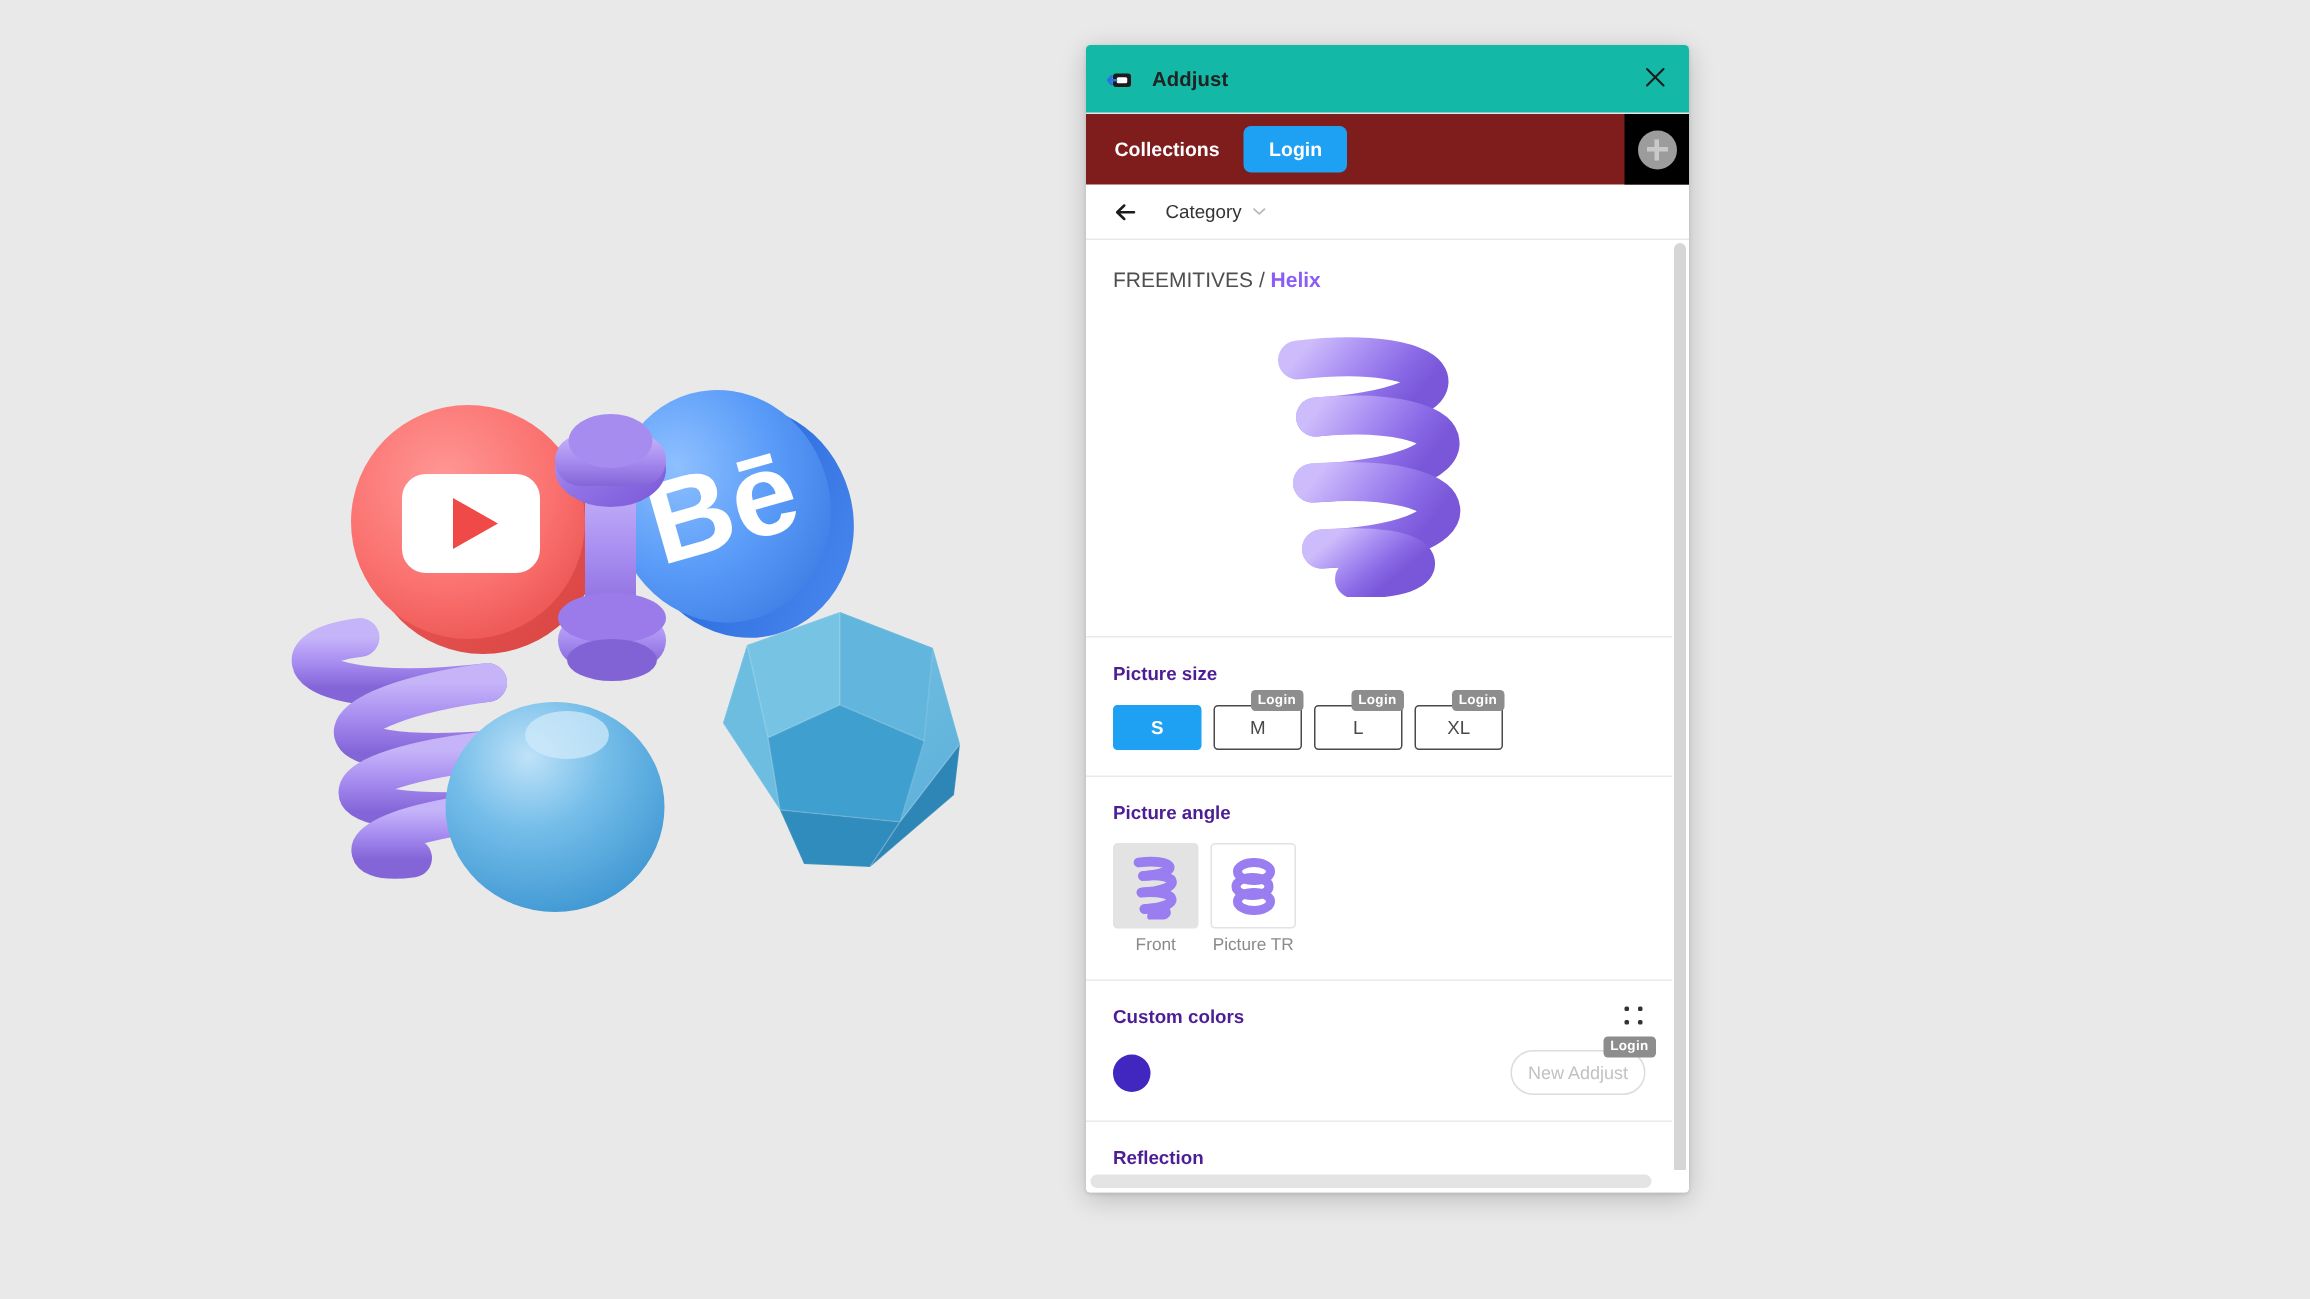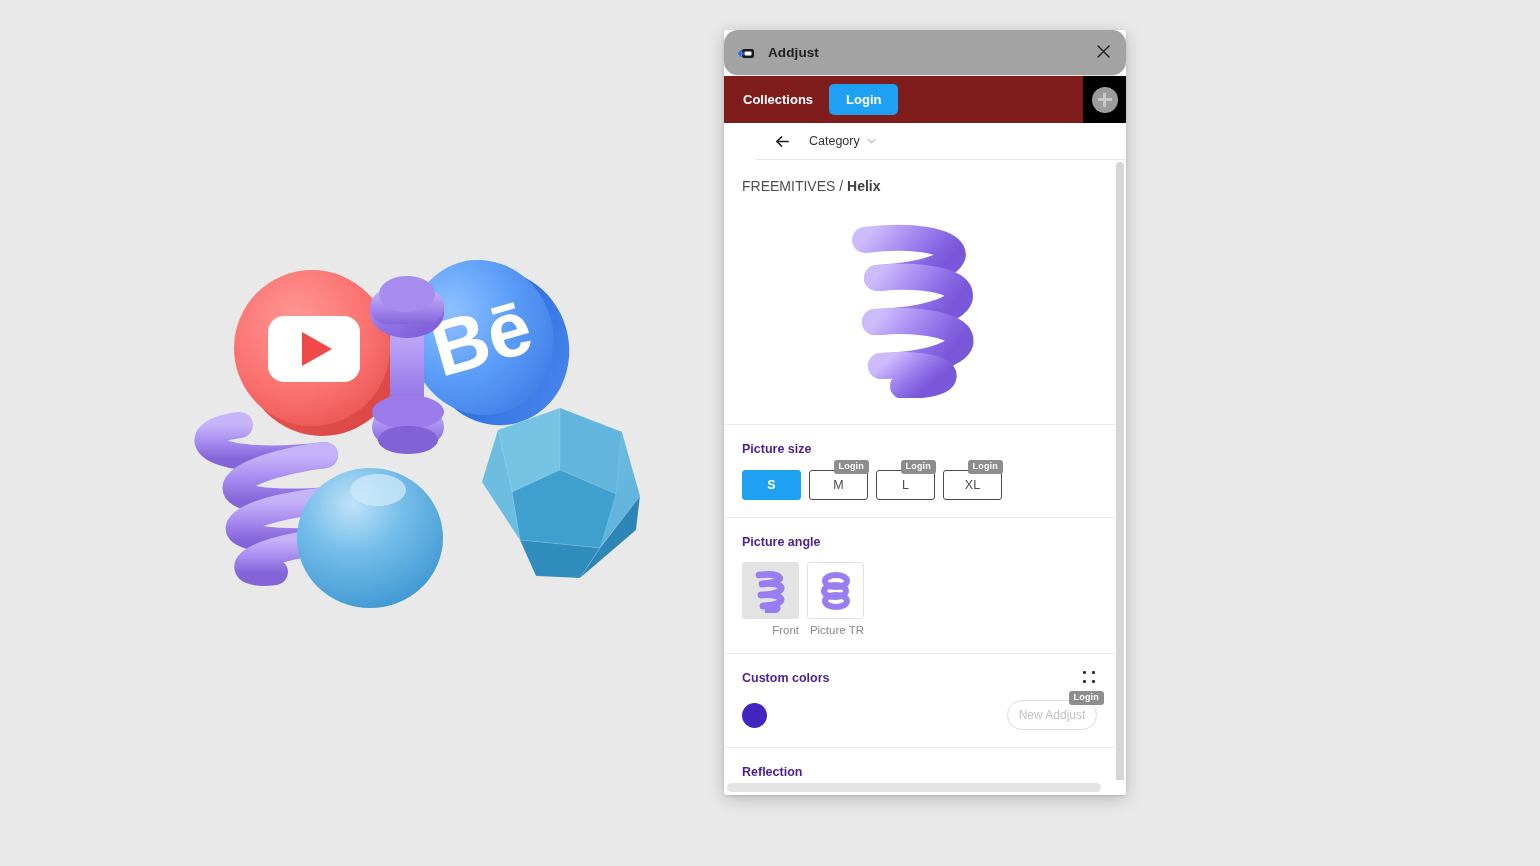--- a/index.html
+++ b/index.html
@@ -25,25 +25,24 @@
     background: #ffffff;
     border-radius: 3px;
     box-shadow: 0 4px 18px rgba(0,0,0,.20), 0 1px 3px rgba(0,0,0,.12);
     overflow: hidden;
     display: flex; flex-direction: column;
   }
 
   
   .titlebar {
     height: 46px; flex: 0 0 46px;
-    background: #a3a3a3;
+    background: #14b8a6;
     display: flex; align-items: center;
     padding: 0 6px 0 14px;
     border-bottom: 1px solid #e6e6e6;
-    border-radius: 14px;
   }
   .app-logo { width: 18px; height: 18px; flex: 0 0 18px; position: relative; margin-right: 12px; }
   .app-title { font-size: 13.5px; color: #222; font-weight: 700; letter-spacing: .1px; flex: 1; }
   .close-btn {
     width: 34px; height: 34px; border: none; background: none;
     display: flex; align-items: center; justify-content: center;
     cursor: pointer; border-radius: 3px;
   }
 
   
@@ -80,21 +79,20 @@
   .plus-circle::before { left: 50%; top: 6px; width: 3px; height: 14px; margin-left: -1.5px; }
   .plus-circle::after { top: 50%; left: 6px; height: 3px; width: 14px; margin-top: -1.5px; }
 
   
   .crumbbar {
     height: 37px; flex: 0 0 37px;
     display: flex; align-items: center;
     padding-left: 13px;
     border-bottom: 1px solid #e8e8e8;
     background: #fff;
-    margin-left: 32px;
   }
   .back-arrow { width: 26px; height: 26px; display: flex; align-items: center; justify-content: center; cursor: pointer; }
   .crumb-label {
     font-size: 12.5px; color: #333; margin-left: 14px; cursor: pointer;
   }
   .chev { margin-left: 7px; display: inline-flex; cursor: pointer; }
 
   
   .scrollarea {
     flex: 1 1 auto;
@@ -105,21 +103,21 @@
     position: absolute; left: 0; top: 0; right: 11px; bottom: 0;
     overflow: hidden;
   }
 
   .section { padding: 17px 18px; border-bottom: 1px solid #eaeaea; }
   .section-title { font-size: 12.5px; font-weight: 700; color: #4c1d95; }
 
   
   .preview-sec { padding: 18px 18px 10px 18px; }
   .breadcrumb-title { font-size: 14px; color: #4f4f4f; font-weight: 400; }
-  .breadcrumb-title b { color: #404040; font-weight: 700; }
+  .breadcrumb-title b { color: #8b5cf6; font-weight: 700; }
   .preview-stage {
     height: 212px; display: flex; align-items: center; justify-content: center;
     margin-top: 8px;
   }
 
   
   .size-row { display: flex; gap: 8px; margin-top: 14px; }
   .size-btn {
     width: 59px; height: 30px;
     border: 1px solid #4a4a4a; background: #fff;
@@ -141,21 +139,21 @@
   
   .angle-row { display: flex; gap: 8px; margin-top: 13px; }
   .angle-item { width: 57px; cursor: pointer; }
   .angle-thumb {
     width: 57px; height: 57px; border-radius: 3px;
     display: flex; align-items: center; justify-content: center;
     background: #fff; border: 1px solid #e2e2e2;
   }
   .angle-item.selected .angle-thumb { background: #e3e3e3; border-color: #e3e3e3; }
   .angle-label {
-    margin-top: 5px; text-align: right;
+    margin-top: 5px; text-align: center;
     font-size: 11.5px; color: #8a8a8a;
   }
 
   
   .cc-head { display: flex; align-items: center; justify-content: space-between; text-align: right; }
   .drag-dots { width: 14px; height: 14px; display: grid; grid-template-columns: 1fr 1fr; grid-template-rows: 1fr 1fr; gap: 4px; cursor: grab; }
   .drag-dots i { width: 3px; height: 3px; background: #333; border-radius: 1px; display: block; }
   .cc-body { display: flex; align-items: center; justify-content: space-between; margin-top: 15px; }
   .swatch { width: 25px; height: 25px; border-radius: 50%; cursor: pointer; }
   .palette-btn {

